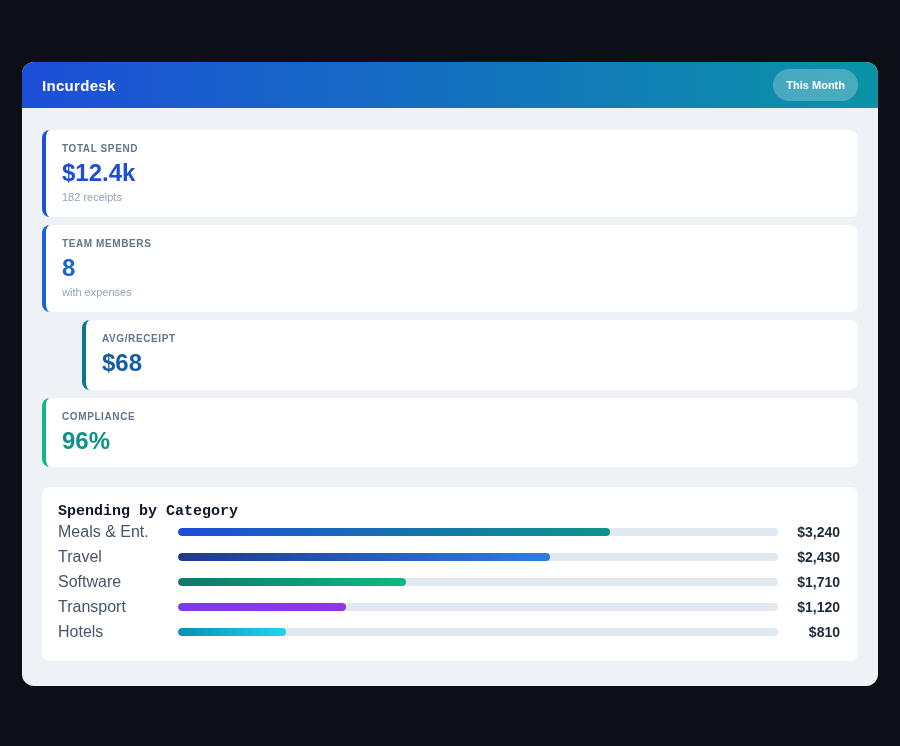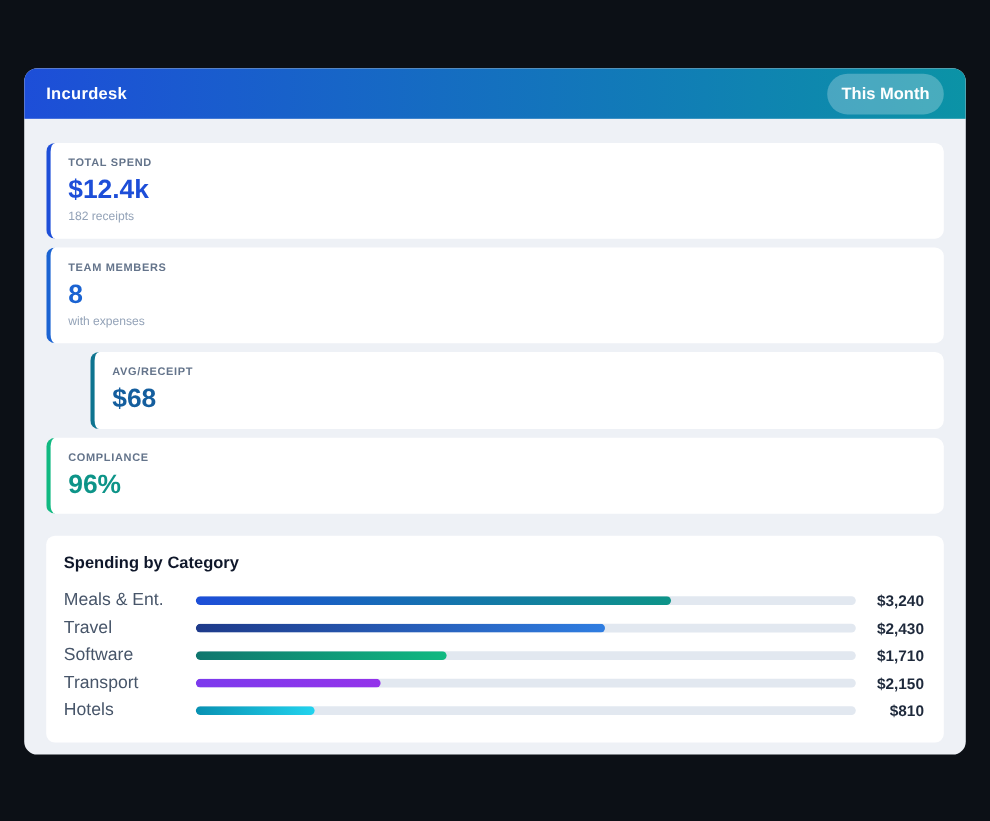--- a/index.html
+++ b/index.html
@@ -28,21 +28,21 @@
   }
   .app-title {
     color: #ffffff;
     font-size: 15px;
     font-weight: bold;
     letter-spacing: 0.3px;
   }
   .period-badge {
     background: rgba(255,255,255,0.25);
     color: #ffffff;
-    font-size: 15px;
+    font-size: 11px;
     font-weight: bold;
     padding: 10px 13px;
     border-radius: 999px;
     border: none;
     cursor: pointer;
     font-family: "Liberation Sans", sans-serif;
   }
   .content {
     padding: 22px 20px 20px 20px;
   }
@@ -74,21 +74,21 @@
   .spending-card {
     background: #ffffff;
     border-radius: 8px;
     padding: 16px 18px 16px 16px;
     margin-top: 20px;
   }
   .spending-title {
     font-size: 15px;
     font-weight: bold;
     color: #0f172a;
-    margin-bottom: 14px;
+    font-family: Liberation Mono, monospace;
   }
   .cat-row {
     display: flex;
     align-items: center;
     height: 25px;
   }
   .cat-label {
     width: 120px;
     flex: 0 0 120px;
     font-size: 16px;
@@ -165,21 +165,21 @@
             <div class="cat-track">
               <div class="cat-bar" style="width: 38%; background: linear-gradient(90deg, rgb(15, 118, 110), rgb(16, 185, 129));"></div>
             </div>
             <span class="cat-value">$1,710</span>
           </div>
           <div class="cat-row">
             <span class="cat-label">Transport</span>
             <div class="cat-track">
               <div class="cat-bar" style="width: 28%; background: linear-gradient(90deg, rgb(124, 58, 237), rgb(147, 51, 234));"></div>
             </div>
-            <span class="cat-value">$2,150</span>
+            <span class="cat-value">$1,120</span>
           </div>
           <div class="cat-row">
             <span class="cat-label">Hotels</span>
             <div class="cat-track">
               <div class="cat-bar" style="width: 18%; background: linear-gradient(90deg, rgb(8, 145, 178), rgb(34, 211, 238));"></div>
             </div>
             <span class="cat-value">$810</span>
           </div>
         </div>
     </div>

